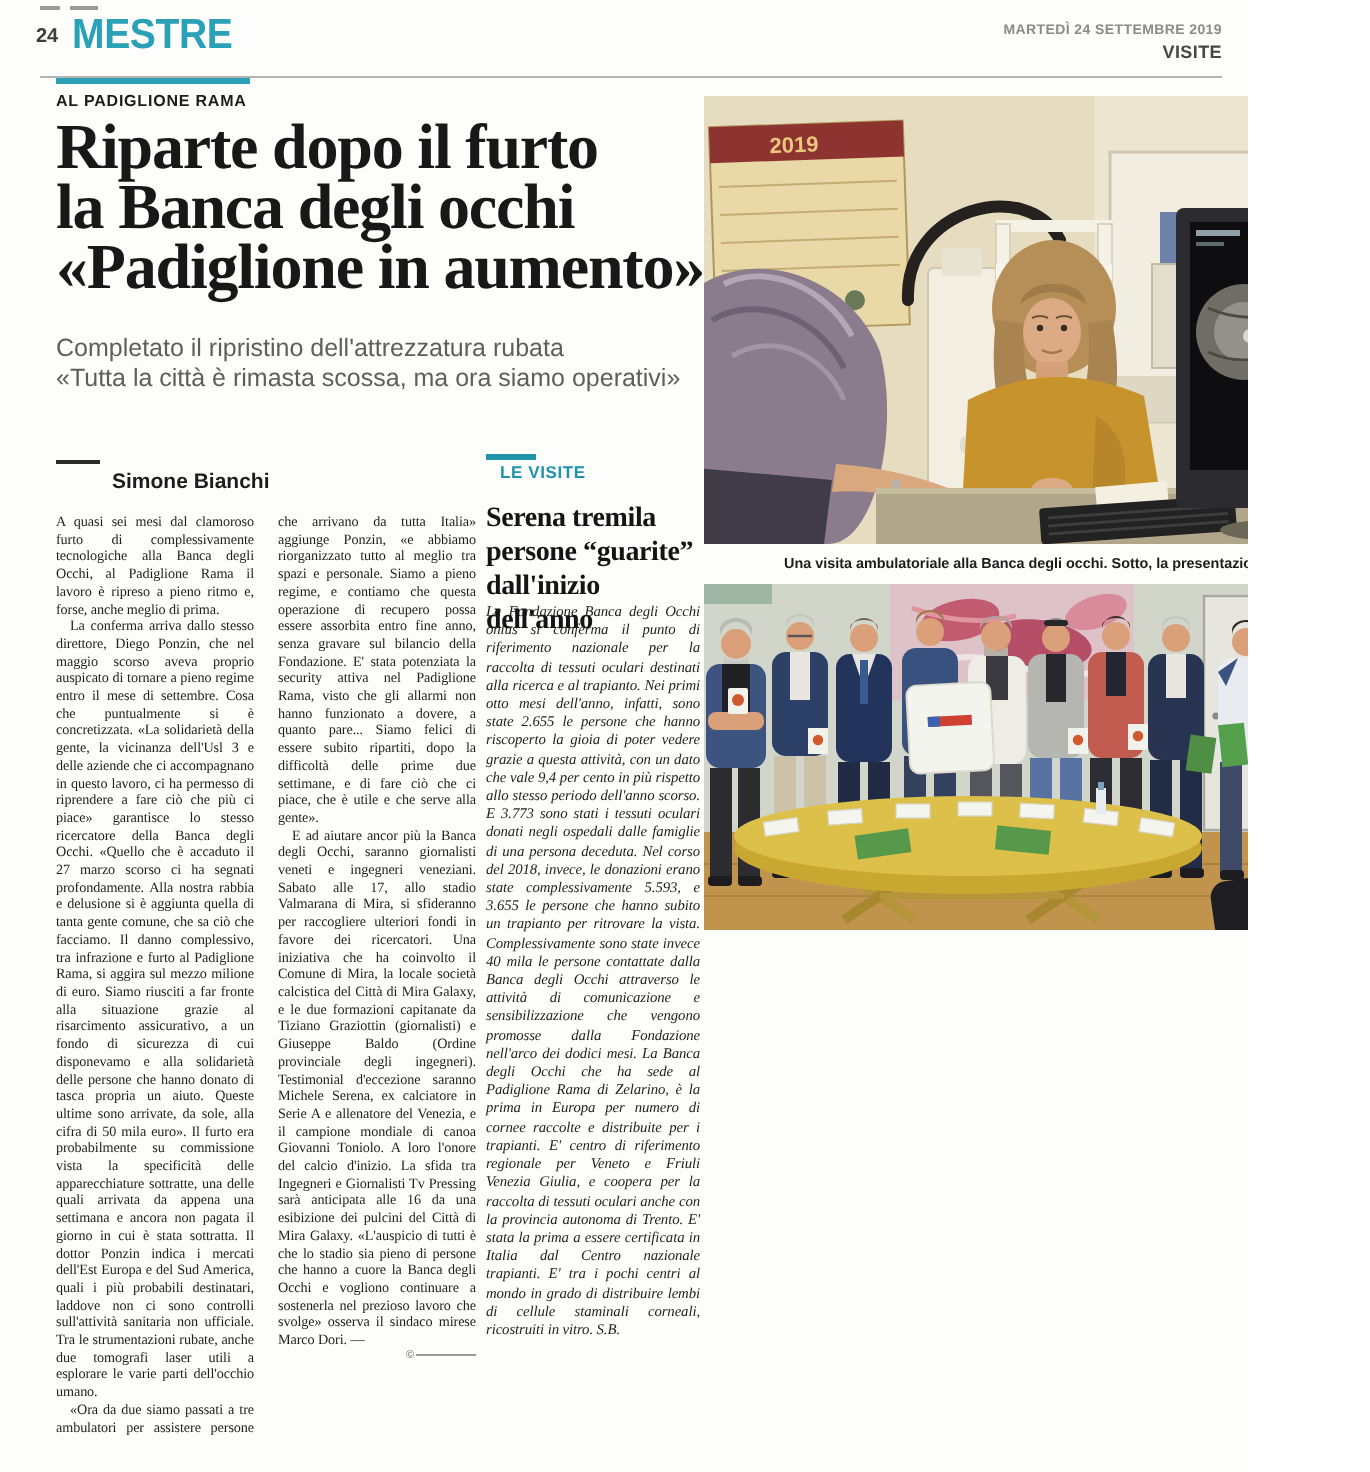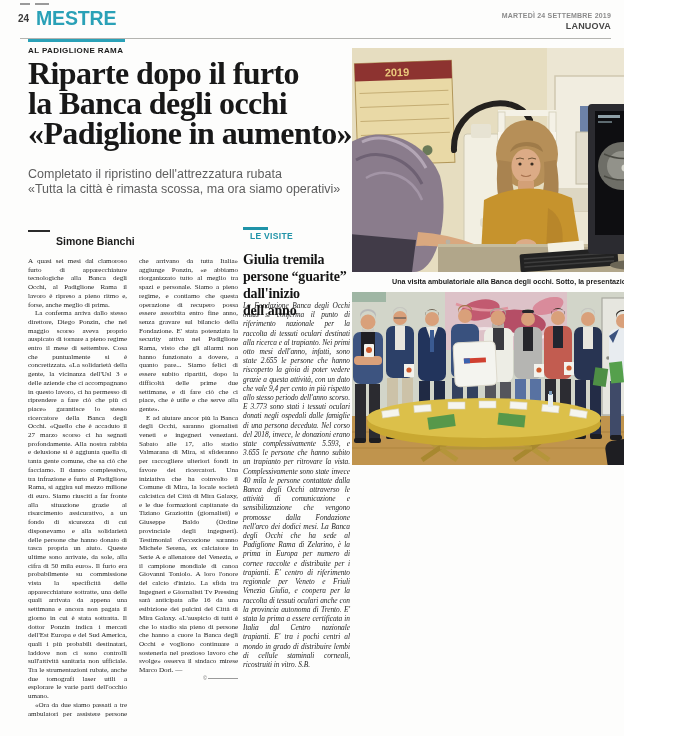--- a/index.html
+++ b/index.html
@@ -65,49 +65,49 @@
 <body>
 
 <div class="page">
 
   <div class="crop-dash dash-a"></div>
   <div class="crop-dash dash-b"></div>
   <div class="crop-dash dash-c"></div>
   <div class="page-num">24</div>
   <div class="section-title">MESTRE</div>
   <div class="m-date">MARTEDÌ 24 SETTEMBRE 2019</div>
-  <div class="m-paper">LANUOVA</div>
+  <div class="m-paper">VISITE</div>
   <div class="head-rule"></div>
 
   <div class="kicker-bar"></div>
   <div class="kicker sans">AL PADIGLIONE RAMA</div>
   <h1 class="headline">
     <div>Riparte dopo il furto</div>
     <div>la Banca degli occhi</div>
     <div>«Padiglione in aumento»</div>
   </h1>
   <div class="subhead">
     <div>Completato il ripristino dell'attrezzatura rubata</div>
     <div>«Tutta la città è rimasta scossa, ma ora siamo operativi»</div>
   </div>
   <div class="byline-dash"></div>
   <div class="byline">Simone Bianchi</div>
 
   <div class="main-text">
-    <p class="no-indent">A quasi sei mesi dal clamoroso furto di apparecchiature tecnologiche alla Banca degli Occhi, al Padiglione Rama il lavoro è ripreso a pieno ritmo e, forse, anche meglio di prima.</p>
+    <p class="no-indent">A quasi sei mesi dal clamoroso furto di complessivamente tecnologiche alla Banca degli Occhi, al Padiglione Rama il lavoro è ripreso a pieno ritmo e, forse, anche meglio di prima.</p>
     <p>La conferma arriva dallo stesso direttore, Diego Ponzin, che nel maggio scorso aveva proprio auspicato di tornare a pieno regime entro il mese di settembre. Cosa che puntualmente si è concretizzata. «La solidarietà della gente, la vicinanza dell'Usl 3 e delle aziende che ci accompagnano in questo lavoro, ci ha permesso di riprendere a fare ciò che più ci piace» garantisce lo stesso ricercatore della Banca degli Occhi. «Quello che è accaduto il 27 marzo scorso ci ha segnati profondamente. Alla nostra rabbia e delusione si è aggiunta quella di tanta gente comune, che sa ciò che facciamo. Il danno complessivo, tra infrazione e furto al Padiglione Rama, si aggira sul mezzo milione di euro. Siamo riusciti a far fronte alla situazione grazie al risarcimento assicurativo, a un fondo di sicurezza di cui disponevamo e alla solidarietà delle persone che hanno donato di tasca propria un aiuto. Queste ultime sono arrivate, da sole, alla cifra di 50 mila euro». Il furto era probabilmente su commissione vista la specificità delle apparecchiature sottratte, una delle quali arrivata da appena una settimana e ancora non pagata il giorno in cui è stata sottratta. Il dottor Ponzin indica i mercati dell'Est Europa e del Sud America, quali i più probabili destinatari, laddove non ci sono controlli sull'attività sanitaria non ufficiale. Tra le strumentazioni rubate, anche due tomografi laser utili a esplorare le varie parti dell'occhio umano.</p>
     <p>«Ora da due siamo passati a tre ambulatori per assistere persone che arrivano da tutta Italia» aggiunge Ponzin, «e abbiamo riorganizzato tutto al meglio tra spazi e personale. Siamo a pieno regime, e contiamo che questa operazione di recupero possa essere assorbita entro fine anno, senza gravare sul bilancio della Fondazione. E' stata potenziata la security attiva nel Padiglione Rama, visto che gli allarmi non hanno funzionato a dovere, a quanto pare... Siamo felici di essere subito ripartiti, dopo la difficoltà delle prime due settimane, e di fare ciò che ci piace, che è utile e che serve alla gente».</p>
     <p>E ad aiutare ancor più la Banca degli Occhi, saranno giornalisti veneti e ingegneri veneziani. Sabato alle 17, allo stadio Valmarana di Mira, si sfideranno per raccogliere ulteriori fondi in favore dei ricercatori. Una iniziativa che ha coinvolto il Comune di Mira, la locale società calcistica del Città di Mira Galaxy, e le due formazioni capitanate da Tiziano Graziottin (giornalisti) e Giuseppe Baldo (Ordine provinciale degli ingegneri). Testimonial d'eccezione saranno Michele Serena, ex calciatore in Serie A e allenatore del Venezia, e il campione mondiale di canoa Giovanni Toniolo. A loro l'onore del calcio d'inizio. La sfida tra Ingegneri e Giornalisti Tv Pressing sarà anticipata alle 16 da una esibizione dei pulcini del Città di Mira Galaxy. «L'auspicio di tutti è che lo stadio sia pieno di persone che hanno a cuore la Banca degli Occhi e vogliono continuare a sostenerla nel prezioso lavoro che svolge» osserva il sindaco mirese Marco Dori. —</p>
     <p class="endmark"><span>©</span><span class="squiggle"></span></p>
   </div>
 
   <div class="side-dash"></div>
   <div class="side-label">LE VISITE</div>
   <h2 class="side-headline">
-    <div>Giulia tremila</div>
+    <div>Serena tremila</div>
     <div>persone “guarite”</div>
     <div>dall'inizio dell'anno</div>
   </h2>
   <div class="side-body">La Fondazione Banca degli Occhi onlus si conferma il punto di riferimento nazionale per la raccolta di tessuti oculari destinati alla ricerca e al trapianto. Nei primi otto mesi dell'anno, infatti, sono state 2.655 le persone che hanno riscoperto la gioia di poter vedere grazie a questa attività, con un dato che vale 9,4 per cento in più rispetto allo stesso periodo dell'anno scorso. E 3.773 sono stati i tessuti oculari donati negli ospedali dalle famiglie di una persona deceduta. Nel corso del 2018, invece, le donazioni erano state complessivamente 5.593, e 3.655 le persone che hanno subito un trapianto per ritrovare la vista. Complessivamente sono state invece 40 mila le persone contattate dalla Banca degli Occhi attraverso le attività di comunicazione e sensibilizzazione che vengono promosse dalla Fondazione nell'arco dei dodici mesi. La Banca degli Occhi che ha sede al Padiglione Rama di Zelarino, è la prima in Europa per numero di cornee raccolte e distribuite per i trapianti. E' centro di riferimento regionale per Veneto e Friuli Venezia Giulia, e coopera per la raccolta di tessuti oculari anche con la provincia autonoma di Trento. E' stata la prima a essere certificata in Italia dal Centro nazionale trapianti. E' tra i pochi centri al mondo in grado di distribuire lembi di cellule staminali corneali, ricostruiti in vitro. S.B.</div>
 
   <figure class="photo1">
     <svg viewBox="0 0 333 224" preserveAspectRatio="none">
       <g>
         <rect x="0" y="0" width="333" height="224" fill="#e6ddc0"></rect>
         <rect x="195" y="0" width="138" height="224" fill="#ece6d3"></rect>

